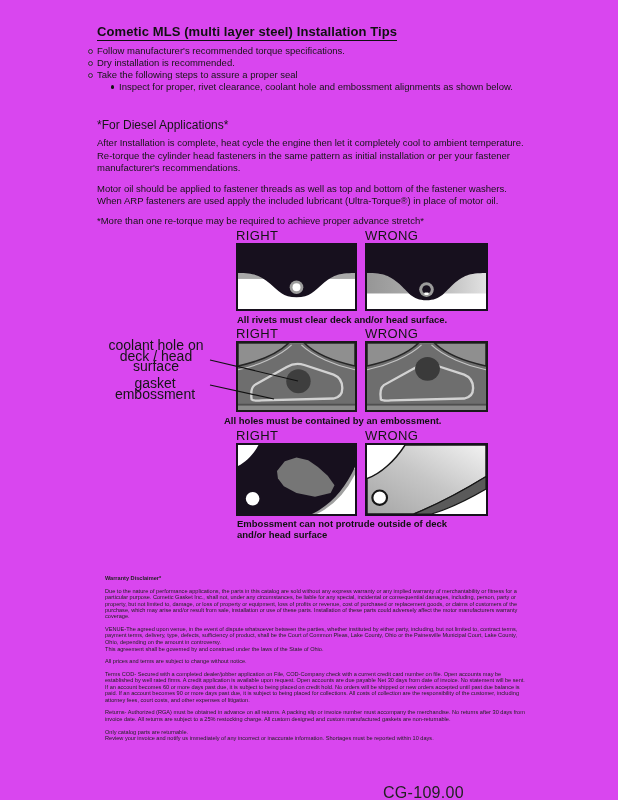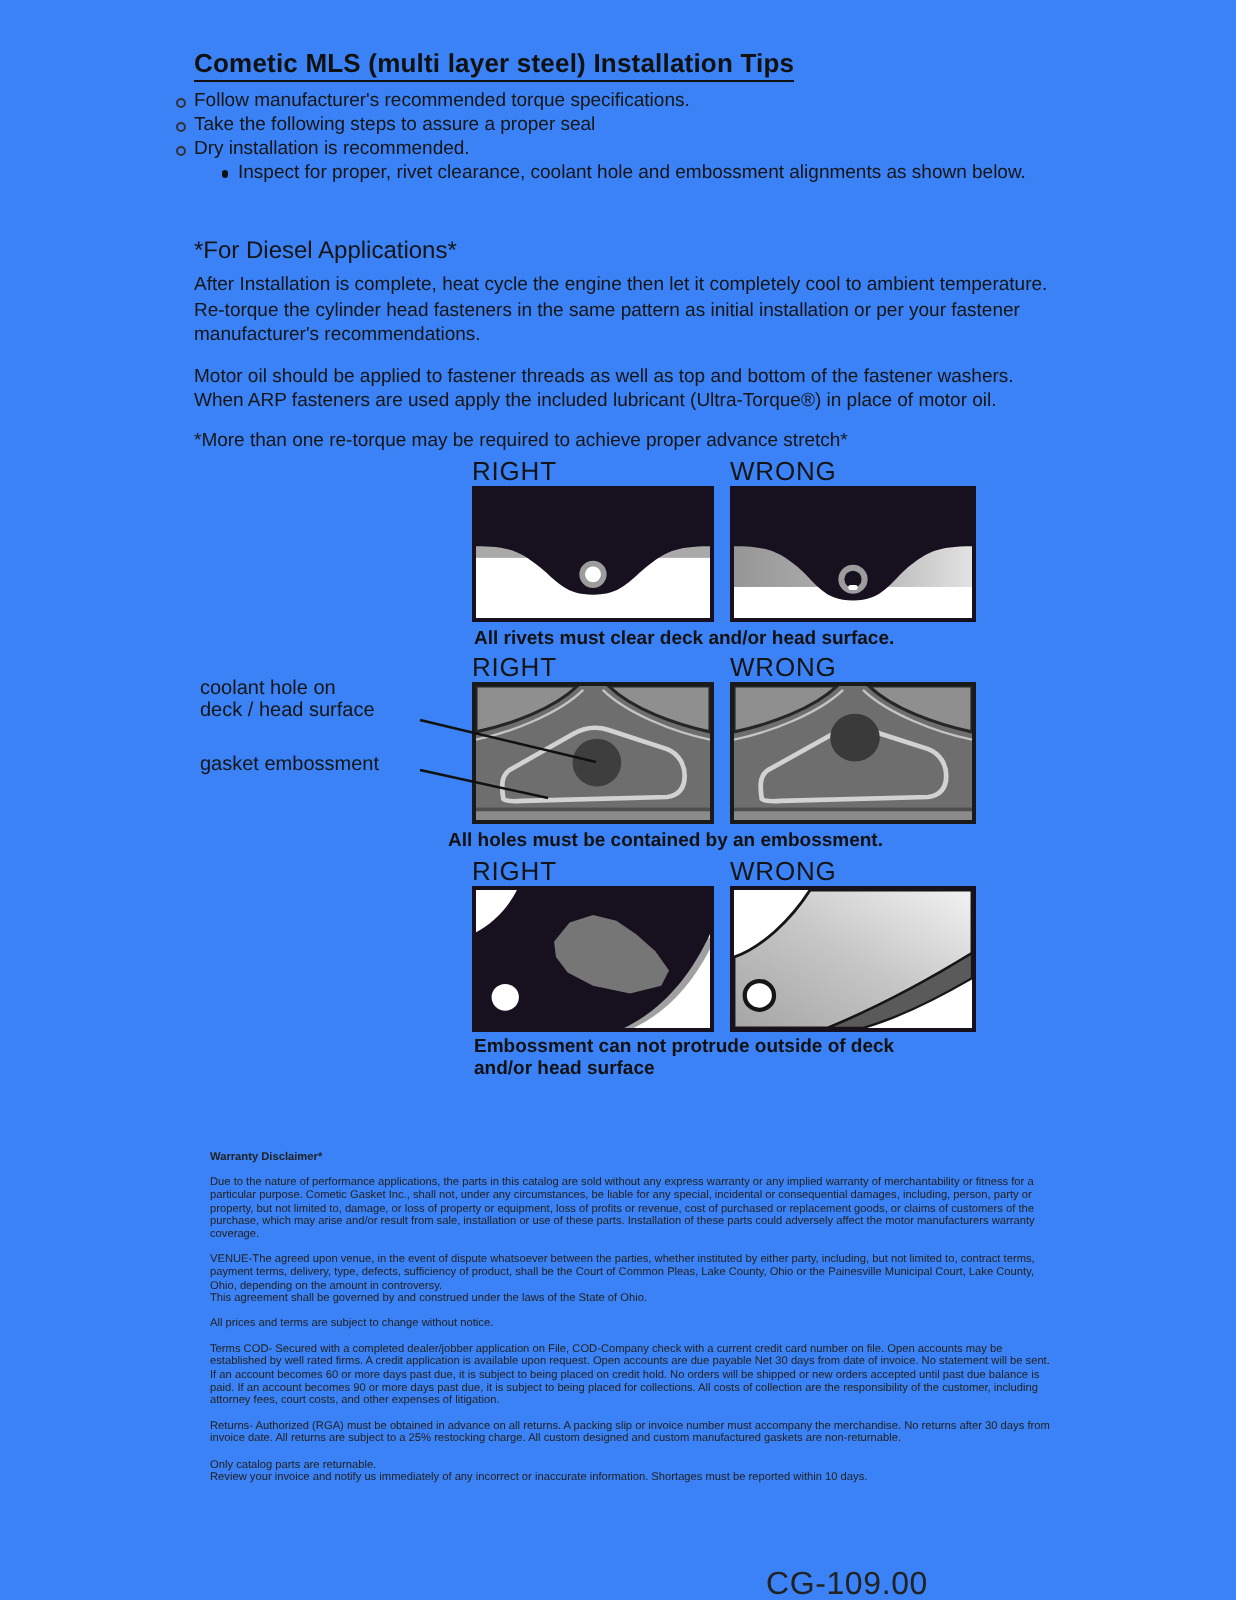--- a/index.html
+++ b/index.html
@@ -1,17 +1,17 @@
 <!DOCTYPE html>
 <html><head>
 <meta charset="utf-8">
 <style>
   *{margin:0;padding:0;box-sizing:border-box}
   html,body{background:#fff}
-  .page{position:relative;width:618px;height:800px;background:#3b82f6;
+  .page{position:relative;width:618px;height:800px;background:#d946ef;
         font-family:"Liberation Sans",sans-serif;color:#111;overflow:hidden}
   .abs{position:absolute}
 
   .title{left:97px;top:24px;font-size:13px;font-weight:bold;letter-spacing:.1px;
          border-bottom:1.6px solid #111;padding-bottom:1px}
 
   .bullets{left:88px;top:45px;width:478px;font-size:9.5px;line-height:12px;color:#151515}
   .b1{position:relative;padding-left:9px}
   .b1::before{content:"";position:absolute;left:0;top:3.6px;width:3.2px;height:3.2px;
               border:1px solid #333;border-radius:50%}
@@ -23,21 +23,21 @@
   .diesel .dh{font-size:12px;font-weight:normal;margin-bottom:6px}
   .diesel p{margin-bottom:8px}
 
   .dlabel{position:absolute;text-align:left;font-size:13px;letter-spacing:.4px;color:#141414}
   .dbox{position:absolute;border:2.5px solid #17101e;background:#fff}
   .dbox svg{display:block;width:100%;height:100%}
   .thin{border-color:#1a1a1a;border-width:2px}
   .dcaption{position:absolute;font-size:9.5px;font-weight:bold;line-height:11px;
             white-space:pre-line;color:#111}
 
-  .anno{position:absolute;font-size:10px;line-height:10.5px;text-align:left;color:#151515}
+  .anno{position:absolute;font-size:14px;line-height:10.5px;text-align:center;color:#151515}
   .pointer{position:absolute;z-index:5;pointer-events:none}
 
   .legal{position:absolute;left:105px;top:575px;width:600px;transform:scale(.7);
          transform-origin:0 0;font-size:8px;line-height:9.2px;color:#222}
   .legal .lh{font-weight:bold;margin-bottom:9px}
   .legal p{margin-bottom:9px;white-space:pre-line}
 
   .pagenum{position:absolute;left:383px;top:784px;font-size:16px;letter-spacing:.3px;color:#222}
 
   
@@ -55,22 +55,22 @@
 </head>
 <body>
 
 <div class="page">
 
   <div class="abs title">Cometic MLS (multi layer steel) Installation Tips</div>
 
   <div class="abs bullets">
     <div>
         <div class="b1">Follow manufacturer's recommended torque specifications.</div>
+        <div class="b1">Dry installation is recommended.</div>
         <div class="b1">Take the following steps to assure a proper seal</div>
-        <div class="b1">Dry installation is recommended.</div>
       </div>
     <div>
         <div class="b2">Inspect for proper, rivet clearance, coolant hole and embossment alignments as shown below.</div>
       </div>
   </div>
 
   <div class="abs diesel">
     <div class="dh">*For Diesel Applications*</div>
     <p>After Installation is complete, heat cycle the engine then let it completely cool to ambient temperature. Re-torque the cylinder head fasteners in the same pattern as initial installation or per your fastener manufacturer's recommendations.</p>
     <p>Motor oil should be applied to fastener threads as well as top and bottom of the fastener washers. When ARP fasteners are used apply the included lubricant (Ultra-Torque®) in place of motor oil.</p>

